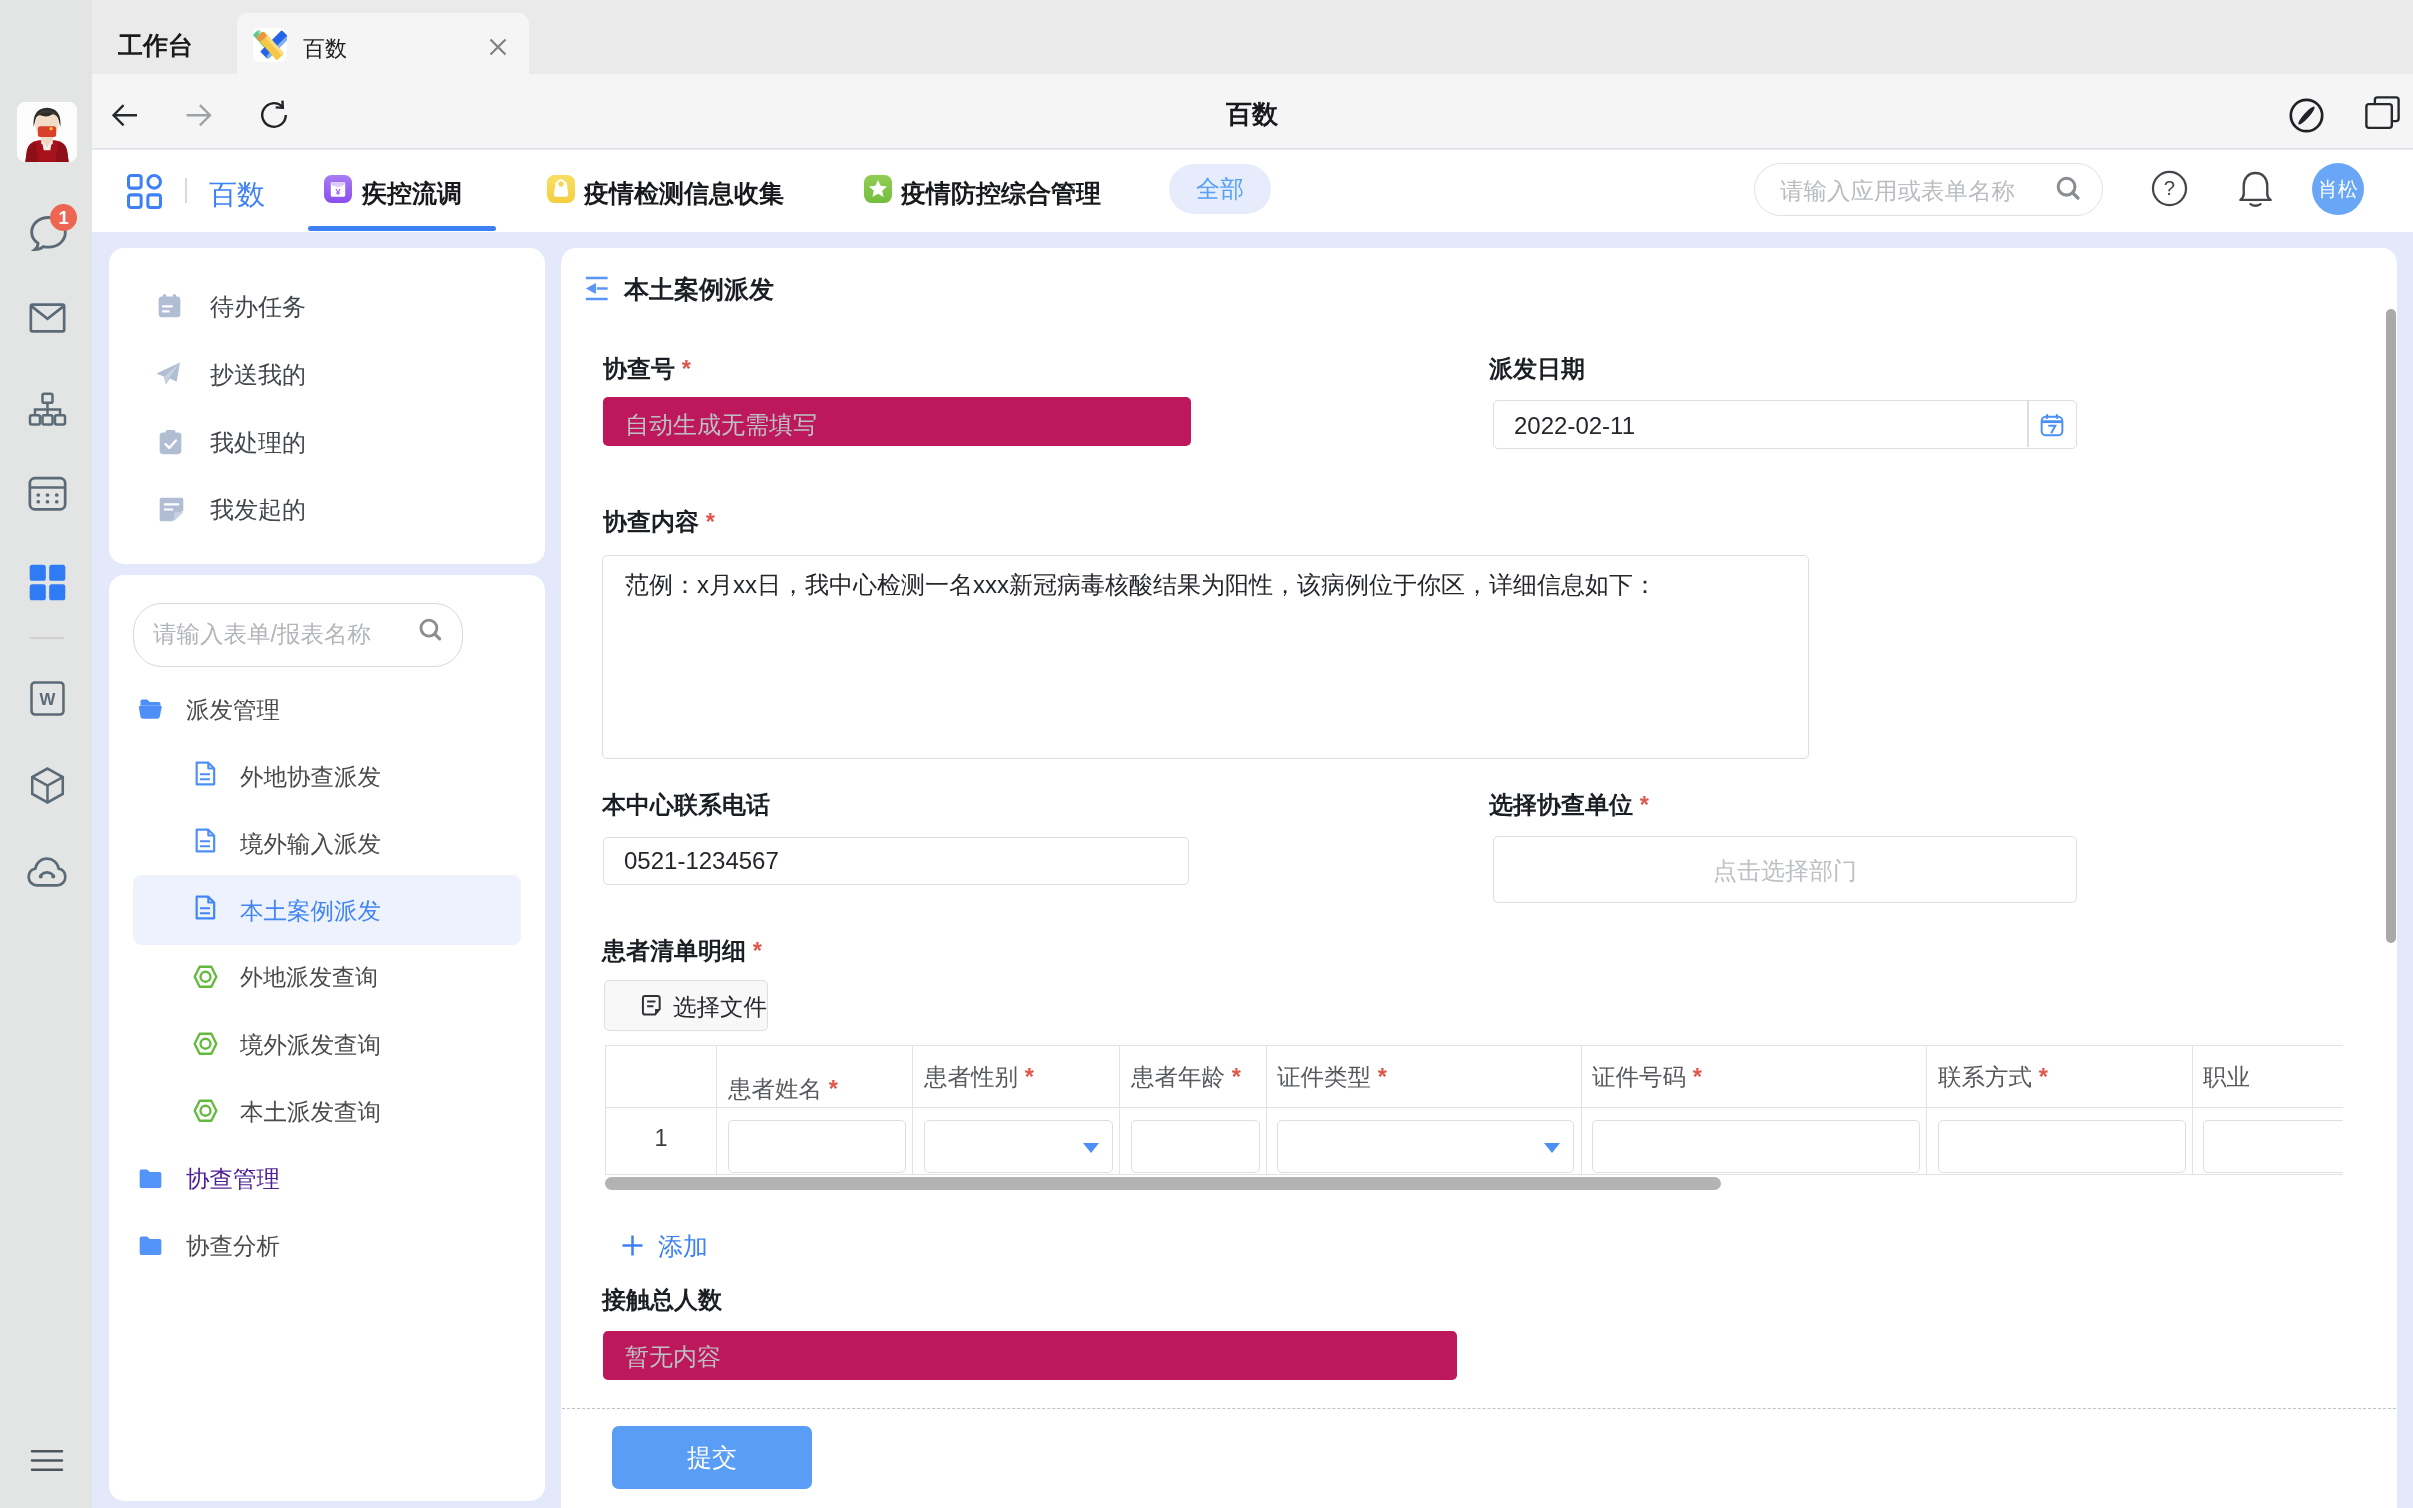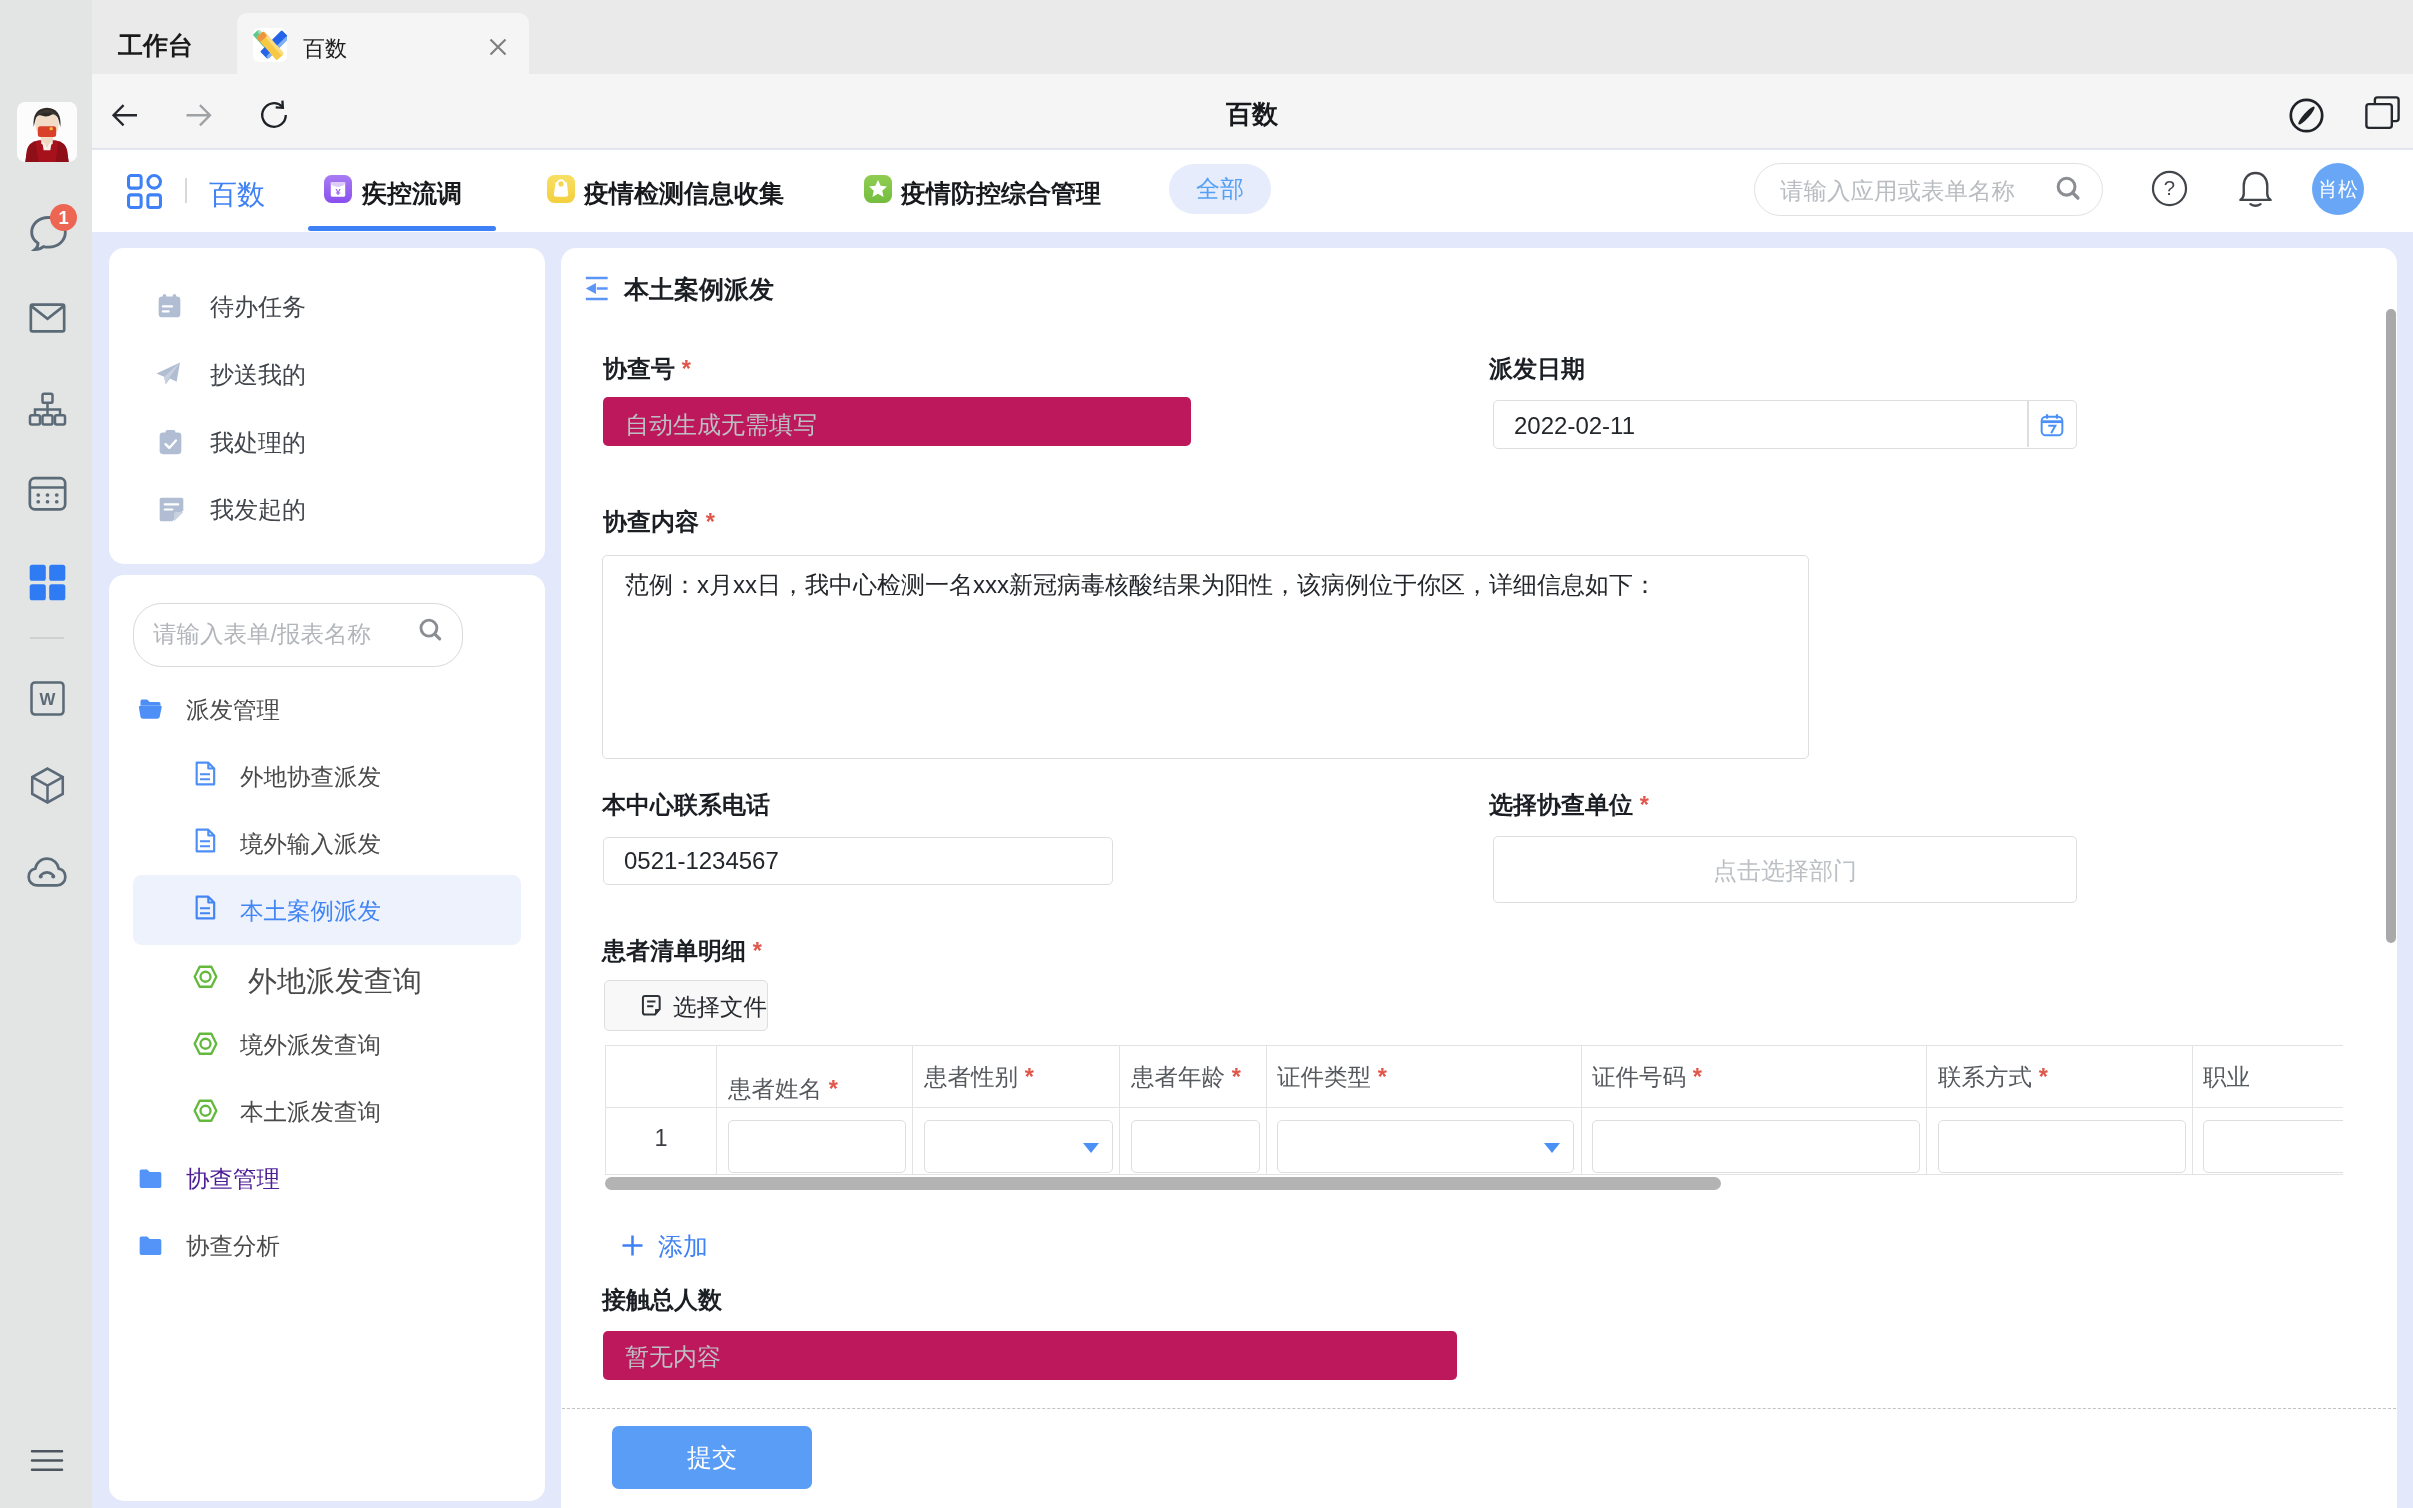--- a/index.html
+++ b/index.html
@@ -280,21 +280,21 @@
 <svg class="abs" style="left:194px; top:895px;" width="22" height="25" viewBox="0 0 26 30">
   <path d="M3 2 L17 2 L24 9 L24 28 L3 28 Z M17 2 L17 9 L24 9" fill="none" stroke="#4285f4" stroke-width="2.6" stroke-linejoin="round"></path>
   <path d="M7 16 L19 16 M7 22 L19 22" stroke="#4285f4" stroke-width="2.4"></path>
 </svg>
 <div class="abs" style="left:240px; top:895px; font-size:23.5px; color:#4285f4; font-weight:500;">本土案例派发</div>
 
 <svg class="abs" style="left:193px; top:965px;" width="25" height="23.5" viewBox="0 0 30 28">
   <path d="M8 2 L22 2 L28 14 L22 26 L8 26 L2 14 Z" fill="none" stroke="#62b93c" stroke-width="2.8" stroke-linejoin="round"></path>
   <circle cx="15" cy="14" r="6" fill="none" stroke="#62b93c" stroke-width="2.8"></circle>
 </svg>
-<div class="abs" style="left:240px; top:962px; font-size:29px; color:#4a4a4a;margin-left:8px;">外地派发查询</div>
+<div class="abs" style="left:240px; top:962px; font-size:23px; color:#4a4a4a;">外地派发查询</div>
 
 <svg class="abs" style="left:193px; top:1032px;" width="25" height="23.5" viewBox="0 0 30 28">
   <path d="M8 2 L22 2 L28 14 L22 26 L8 26 L2 14 Z" fill="none" stroke="#62b93c" stroke-width="2.8" stroke-linejoin="round"></path>
   <circle cx="15" cy="14" r="6" fill="none" stroke="#62b93c" stroke-width="2.8"></circle>
 </svg>
 <div class="abs" style="left:240px; top:1029px; font-size:23.5px; color:#4a4a4a;">境外派发查询</div>
 
 <svg class="abs" style="left:193px; top:1099px;" width="25" height="23.5" viewBox="0 0 30 28">
   <path d="M8 2 L22 2 L28 14 L22 26 L8 26 L2 14 Z" fill="none" stroke="#62b93c" stroke-width="2.8" stroke-linejoin="round"></path>
   <circle cx="15" cy="14" r="6" fill="none" stroke="#62b93c" stroke-width="2.8"></circle>
@@ -336,21 +336,21 @@
   </svg>
 </div>
 
 <div class="abs lbl" style="left:603px; top:506px;">协查内容<span class="star">*</span></div>
 <div class="inp" style="left:602px; top:555px; width:1207px; height:204px;">
   <div style="position:absolute; left:22px; top:12.6px; font-size:24px; color:#23262b;">范例：x月xx日，我中心检测一名xxx新冠病毒核酸结果为阳性，该病例位于你区，详细信息如下：</div>
 </div>
 
 <div class="abs lbl" style="left:602px; top:789px;">本中心联系电话</div>
 <div class="abs lbl" style="left:1489px; top:789px;">选择协查单位<span class="star">*</span></div>
-<div class="inp" style="left:603px; top:837px; width:510px; height:48px;">
+<div class="inp" style="left:603px; top:837px; width:586px; height:48px;">
   <div style="position:absolute; left:20px; top:9.2px; font-size:24px; color:#23262b;">0521-1234567</div>
 </div>
 <div class="inp" style="left:1493px; top:836px; width:584px; height:67px;">
   <div style="position:absolute; left:0; right:0; top:18.4px; text-align:center; font-size:24px;" class="ph">点击选择部门</div>
 </div>
 
 <div class="abs lbl" style="left:602px; top:935px;">患者清单明细<span class="star">*</span></div>
 <div class="inp" style="left:604px; top:980px; width:164px; height:51px; background:#f8f8f9;">
   <svg style="position:absolute; left:35px; top:12.6px;" width="22.6" height="22.6" viewBox="0 0 27 27">
     <path d="M6 2.5 L21 2.5 Q23.5 2.5 23.5 5 L23.5 18 L18 24.5 L6 24.5 Q3.5 24.5 3.5 22 L3.5 5 Q3.5 2.5 6 2.5 Z" fill="none" stroke="#2f3338" stroke-width="2.4"></path>

